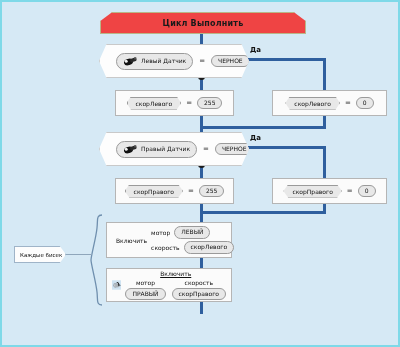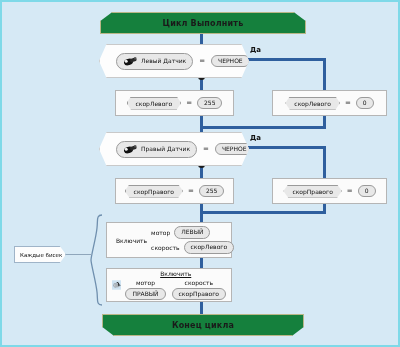--- a/index.html
+++ b/index.html
@@ -21,21 +21,21 @@
   .hline{height:3px;}
 
   .dot{
     position:absolute;width:7px;height:7px;border-radius:50%;
     background:#1b1b1b;
   }
 
   
   .terminator{
     position:absolute;
-    background:#15803d;
+    background:#ef4444;
     border:1px solid #b9b687;
     display:flex;align-items:center;justify-content:center;
     font-size:8px;font-weight:bold;color:#1a1a1a;
     letter-spacing:.2px;
   }
   .term-top{clip-path:polygon(6% 0,94% 0,100% 42%,100% 100%,0 100%,0 42%);}
   .term-bot{clip-path:polygon(0 0,100% 0,100% 58%,94% 100%,6% 100%,0 58%);}
 
   
   .cond{
@@ -281,17 +281,14 @@
           <span class="slot">ПРАВЫЙ</span>
         </div>
         <div class="colstack">
           <span class="act-key">скорость</span>
           <span class="slot">скорПравого</span>
         </div>
       </div>
     </div>
   </div>
 
-  <div class="terminator term-bot" style="left:100px;top:312px;width:200px;height:20px;">
-    <span>Конец цикла</span>
-  </div>
 
 </div>
 
 </body></html>

